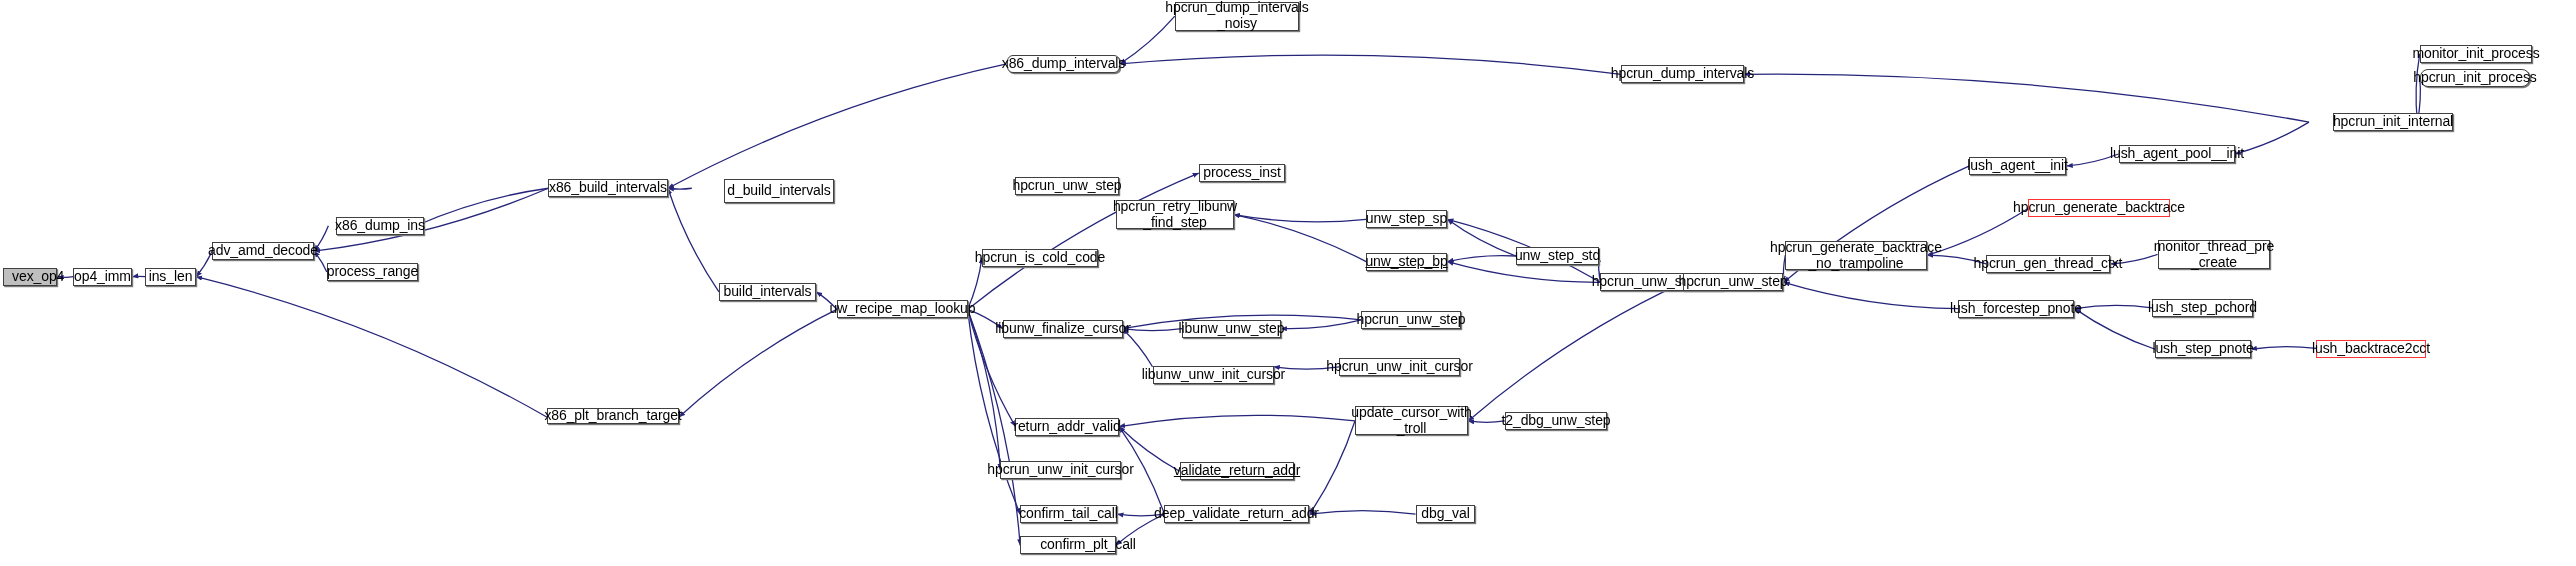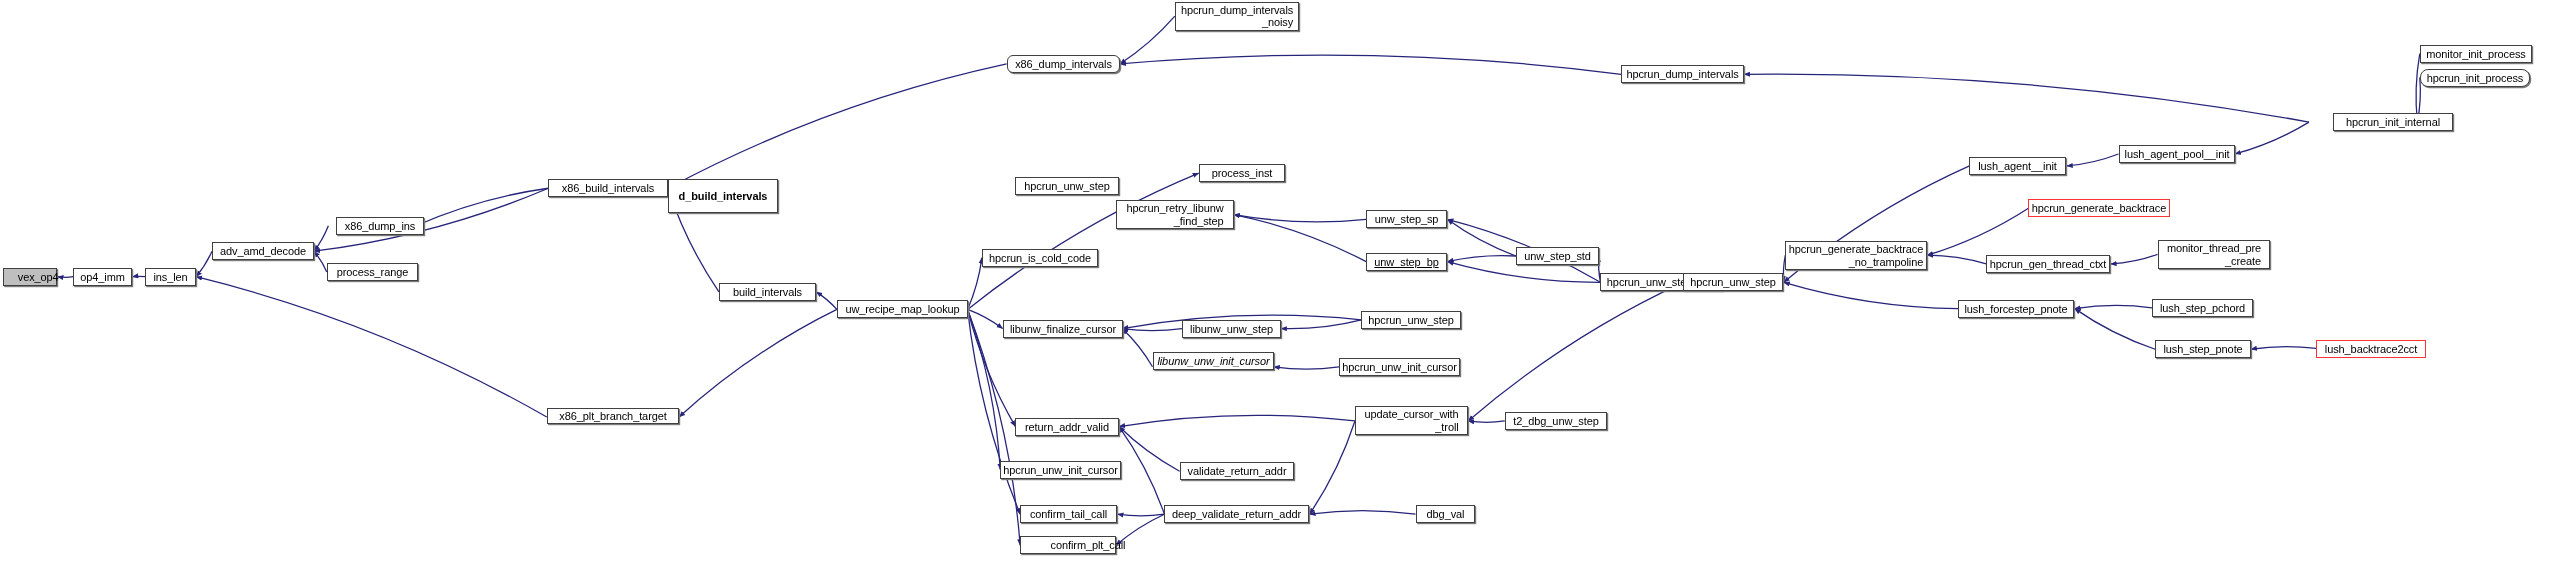--- a/index.html
+++ b/index.html
@@ -12,25 +12,25 @@
     font-family:"Liberation Sans","DejaVu Sans",sans-serif;
     overflow:hidden;
   }
   svg.edges{position:absolute;left:0;top:0;width:2576px;height:567px;pointer-events:none;}
   .node{
     position:absolute;
     box-sizing:border-box;
     display:flex;
     align-items:center;
     justify-content:center;
-    text-align:right;
+    text-align:center;
     background:#ffffff;
     border:0.8px solid #404040;
     color:#000000;
-    font-size:11px;
+    font-size:14px;
     line-height:1.12;
     white-space:pre-line;
     letter-spacing:-0.1px;
     box-shadow:1.2px 1.2px 0 0 #7a7a7a;
     cursor:pointer;
   }
   .node.red{
     border:0.8px solid #ff3333;
     box-shadow:none;
   }
@@ -112,48 +112,48 @@
       </g>
   </svg>
   <div id="node-layer">
       <div class="node current" style="left: 3.2px; top: 268px; width: 54px; height: 17.5px;">vex_op4</div>
       <div class="node" style="left: 73px; top: 268px; width: 59px; height: 17.5px;">op4_imm</div>
       <div class="node" style="left: 145px; top: 268px; width: 51px; height: 17.5px;">ins_len</div>
       <div class="node" style="left: 212px; top: 242px; width: 102px; height: 17.5px;">adv_amd_decode</div>
       <div class="node" style="left: 336px; top: 217px; width: 88px; height: 17.5px;">x86_dump_ins</div>
       <div class="node" style="left: 327px; top: 263px; width: 91px; height: 17.5px;">process_range</div>
       <div class="node" style="left: 548px; top: 179px; width: 120px; height: 17.5px;">x86_build_intervals</div>
-      <div class="node" style="left: 668px; top: 179px; width: 110px; height: 34px; font-weight: bold;">d_build_intervals</div>
+      <div class="node" style="left: 724px; top: 179px; width: 110px; height: 24px;">d_build_intervals</div>
       <div class="node" style="left: 719px; top: 283px; width: 97px; height: 17.5px;">build_intervals</div>
       <div class="node" style="left: 547px; top: 408px; width: 132px; height: 16px;">x86_plt_branch_target</div>
       <div class="node" style="left: 837px; top: 300px; width: 131px; height: 17.5px;">uw_recipe_map_lookup</div>
       <div class="node" style="left: 1007px; top: 55px; width: 113px; height: 17.5px; border-radius: 6px;">x86_dump_intervals</div>
       <div class="node" style="left: 1175px; top: 1.6px; width: 124px; height: 29px;">hpcrun_dump_intervals
 _noisy</div>
       <div class="node" style="left: 1621px; top: 65px; width: 123px; height: 17.5px;">hpcrun_dump_intervals</div>
       <div class="node" style="left: 1199px; top: 164px; width: 86px; height: 17.5px;">process_inst</div>
       <div class="node" style="left: 1015px; top: 177px; width: 104px; height: 17.5px;">hpcrun_unw_step</div>
       <div class="node" style="left: 1116px; top: 200px; width: 118px; height: 29px;">hpcrun_retry_libunw
 _find_step</div>
       <div class="node" style="left: 982px; top: 249px; width: 116px; height: 17.5px;">hpcrun_is_cold_code</div>
       <div class="node" style="left: 1366px; top: 210px; width: 81px; height: 17.5px;">unw_step_sp</div>
       <div class="node" style="left: 1366px; top: 253px; width: 81px; height: 17.5px; text-decoration: underline;">unw_step_bp</div>
       <div class="node" style="left: 1516px; top: 247px; width: 83px; height: 17.5px;">unw_step_std</div>
       <div class="node" style="left: 1600px; top: 273px; width: 123px; height: 17.5px;">hpcrun_unw_step_real</div>
       <div class="node" style="left: 1683px; top: 273px; width: 100px; height: 17.5px;">hpcrun_unw_step</div>
       <div class="node" style="left: 1003px; top: 320px; width: 120px; height: 17.5px;">libunw_finalize_cursor</div>
       <div class="node" style="left: 1182px; top: 320px; width: 99px; height: 17.5px;">libunw_unw_step</div>
       <div class="node" style="left: 1361px; top: 311px; width: 100px; height: 17.5px;">hpcrun_unw_step</div>
-      <div class="node" style="left: 1153px; top: 352px; width: 121px; height: 17.5px; font-style: italic;">libunw_unw_init_cursor</div>
+      <div class="node" style="left: 1153px; top: 366px; width: 121px; height: 17.5px;">libunw_unw_init_cursor</div>
       <div class="node" style="left: 1339px; top: 358px; width: 121px; height: 17.5px;">hpcrun_unw_init_cursor</div>
       <div class="node" style="left: 1355px; top: 406px; width: 113px; height: 29px;">update_cursor_with
 _troll</div>
       <div class="node" style="left: 1505px; top: 412px; width: 102px; height: 17.5px;">t2_dbg_unw_step</div>
       <div class="node" style="left: 1015px; top: 418px; width: 104px; height: 17.5px;">return_addr_valid</div>
-      <div class="node" style="left: 1180px; top: 462px; width: 114px; height: 17.5px;">validate_return_addr</div>
+      <div class="node" style="left: 1180px; top: 462px; width: 114px; height: 17.5px; text-decoration: underline;">validate_return_addr</div>
       <div class="node" style="left: 1000px; top: 461px; width: 121px; height: 17.5px;">hpcrun_unw_init_cursor</div>
       <div class="node" style="left: 1020px; top: 505px; width: 97px; height: 17.5px;">confirm_tail_call</div>
       <div class="node" style="left: 1164px; top: 505px; width: 145px; height: 17.5px;">deep_validate_return_addr</div>
       <div class="node" style="left: 1416px; top: 505px; width: 59px; height: 17.5px;">dbg_val</div>
       <div class="node" style="left: 1020px; top: 536px; width: 96px; height: 17.5px; padding-left: 40px;">confirm_plt_call</div>
       <div class="node" style="left: 1969px; top: 157px; width: 97px; height: 17.5px;">lush_agent__init</div>
       <div class="node" style="left: 2119px; top: 145px; width: 116px; height: 17.5px;">lush_agent_pool__init</div>
       <div class="node" style="left: 2309px; top: 113px; width: 120px; height: 17.5px; margin-left: 24px;">hpcrun_init_internal</div>
       <div class="node" style="left: 2420px; top: 45px; width: 112px; height: 17.5px;">monitor_init_process</div>
       <div class="node" style="left: 2420px; top: 69px; width: 110px; height: 17.5px; border-radius: 8px;">hpcrun_init_process</div>

